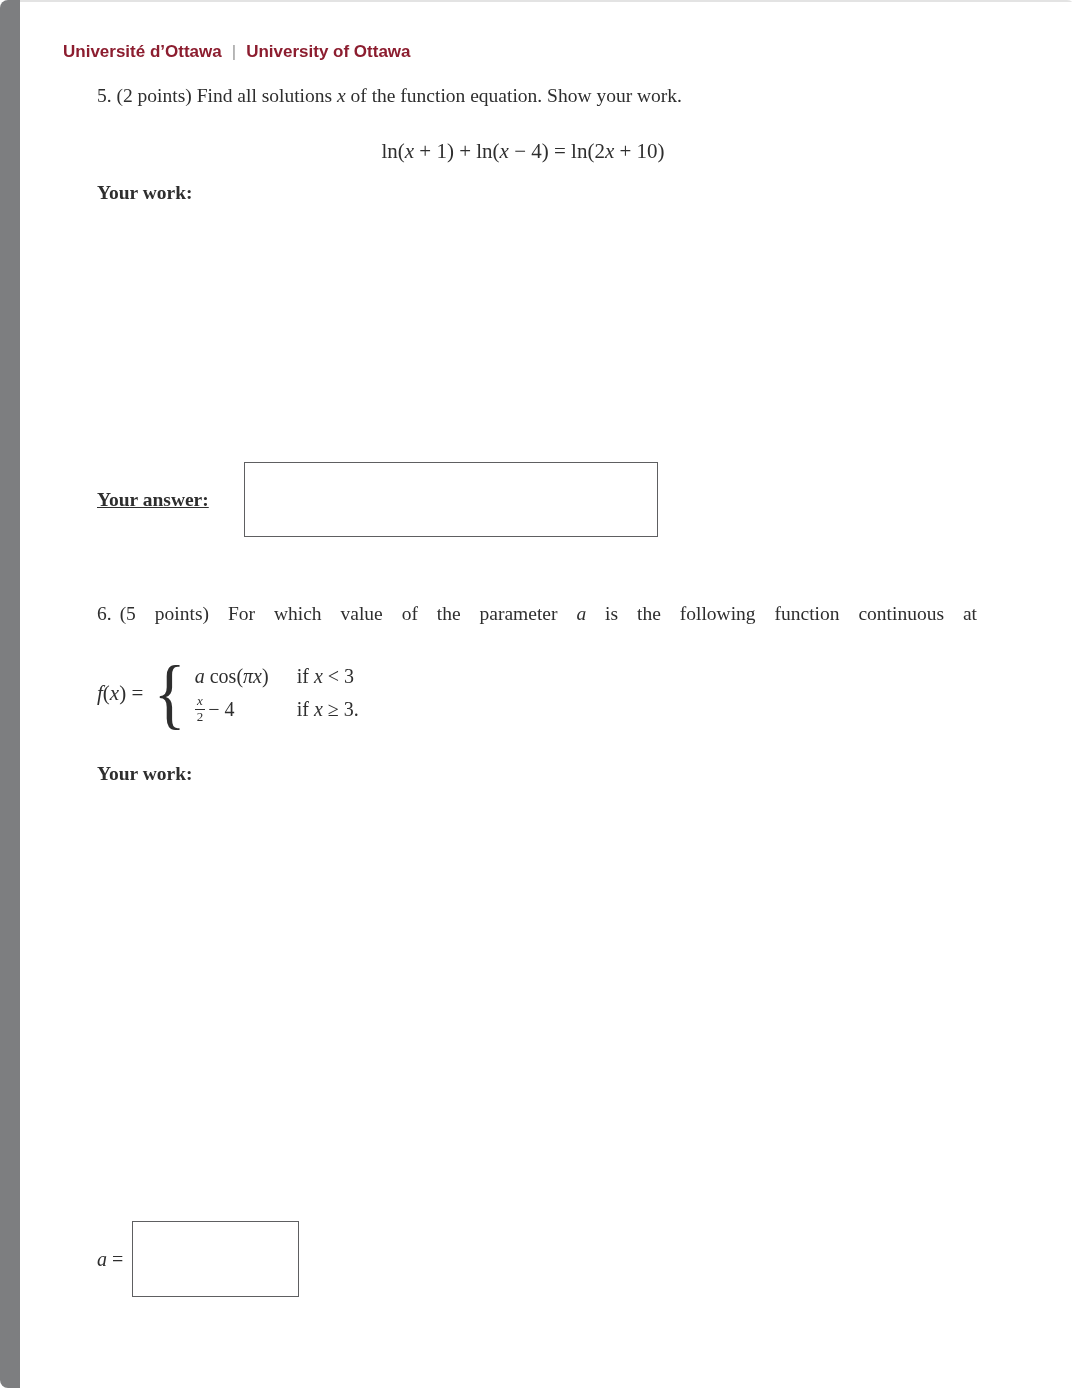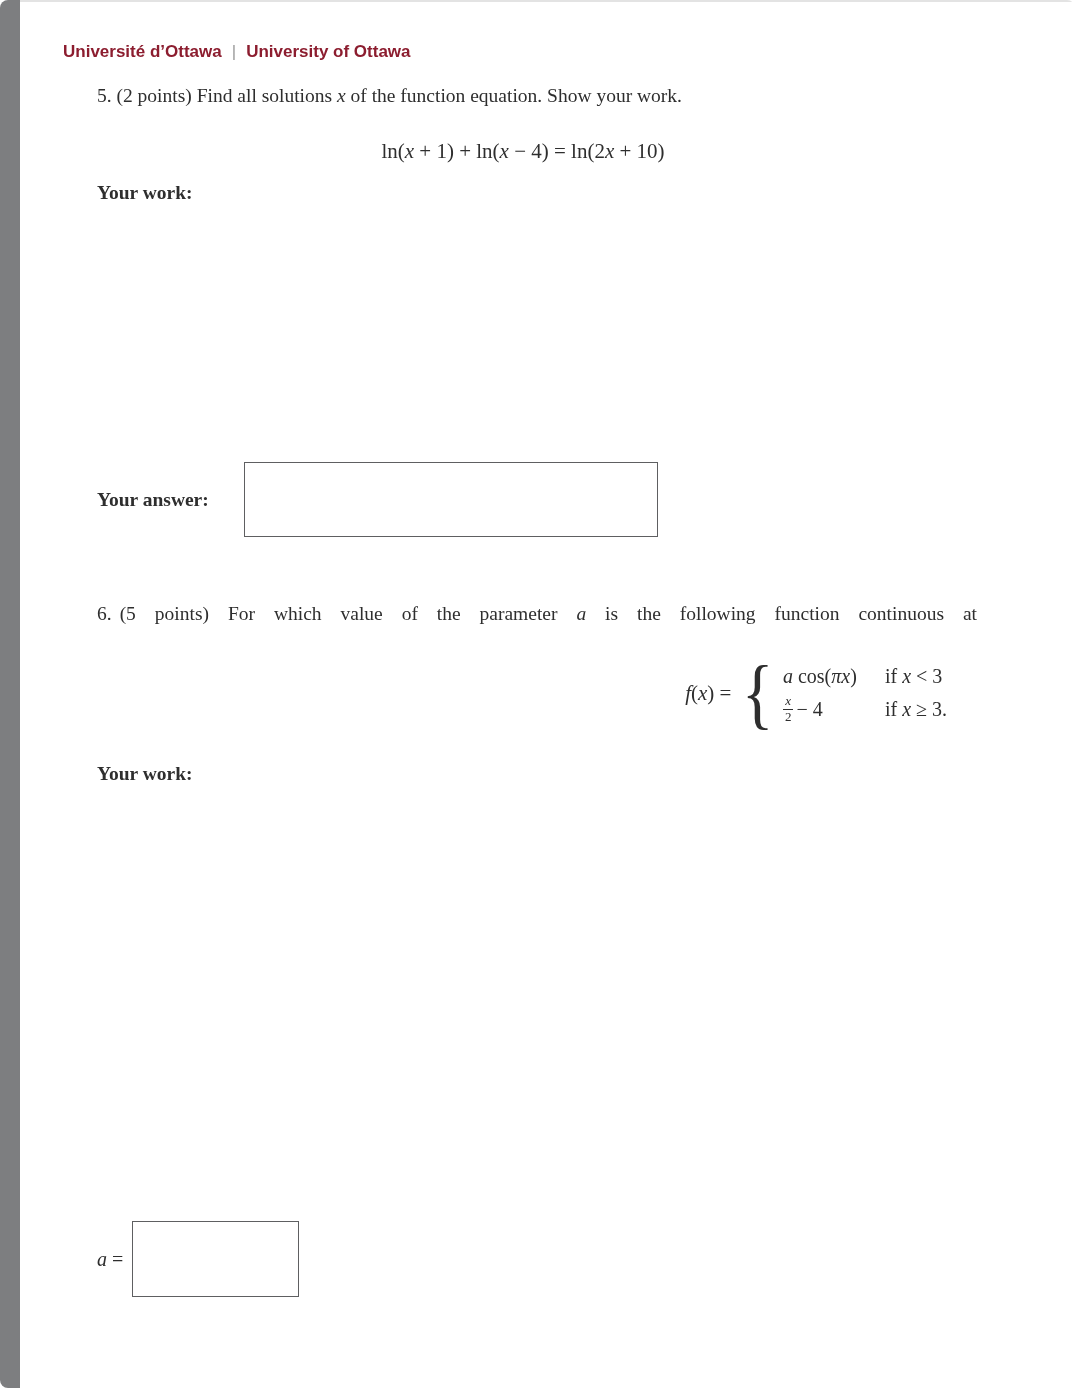--- a/index.html
+++ b/index.html
@@ -42,39 +42,39 @@
     padding-right: 28px; box-sizing: border-box; margin-top: 10px;
   }
   .work-label {
     position: absolute; left: 97px;
     font-size: 19.5px; font-weight: bold; margin-top: 7px;
   }
   .work-label.w1 { top: 175px; }
   .work-label.w2 { top: 756px; }
   .answer-row {
     position: absolute; left: 97px; top: 462px;
-    display: flex; align-items: center;
+    display: flex; align-items: center; text-decoration: underline;
   }
   .answer-label {
     font-size: 19.5px; font-weight: bold; width: 147px; flex: none;
   }
   .box {
     background: #ffffff;
     border: 1.5px solid #5e5f61;
     box-sizing: border-box;
   }
   .answer-box { width: 414px; height: 75px; }
   .q6 {
     position: absolute; left: 97px; top: 600px; width: 880px;
   }
   .q6-line1 { text-align: justify; text-align-last: justify; }
   .q6 .num { margin-right: 8px; }
   .piecewise {
     position: absolute; left: 97px; top: 663px; width: 880px;
-    display: flex; justify-content: flex-end; align-items: center;
+    display: flex; justify-content: flex-start; align-items: center;
     padding-right: 30px; box-sizing: border-box;
   }
   .pw { display: flex; align-items: center; font-size: 20px; }
   .pw-fx { font-size: 21px; margin-right: 8px; white-space: nowrap; }
   .pw-brace {
     font-size: 78px; line-height: 0; font-weight: normal;
     margin-right: 6px; transform: scaleX(0.85);
     color: #2e2e2e;
   }
   .pw-rows { display: flex; flex-direction: column; gap: 5px; }

